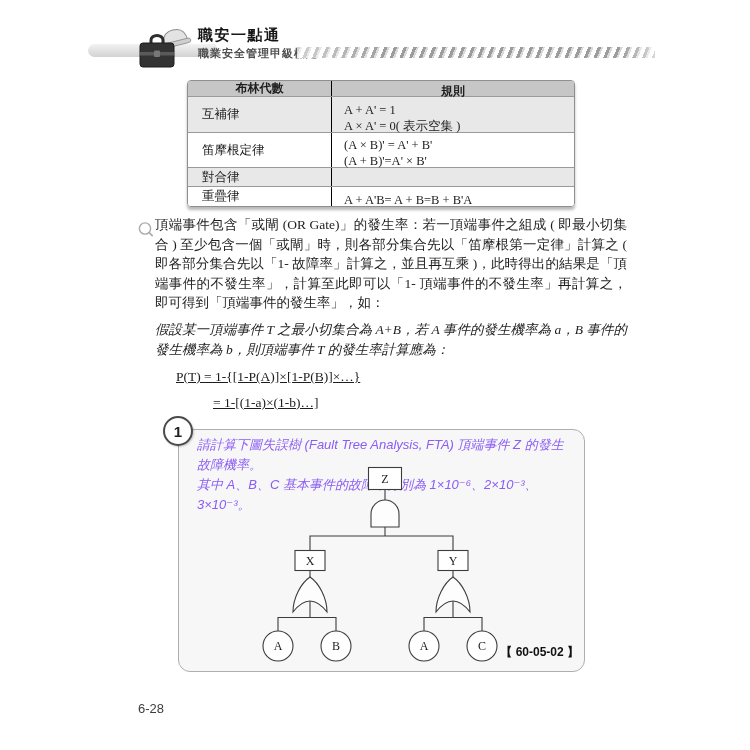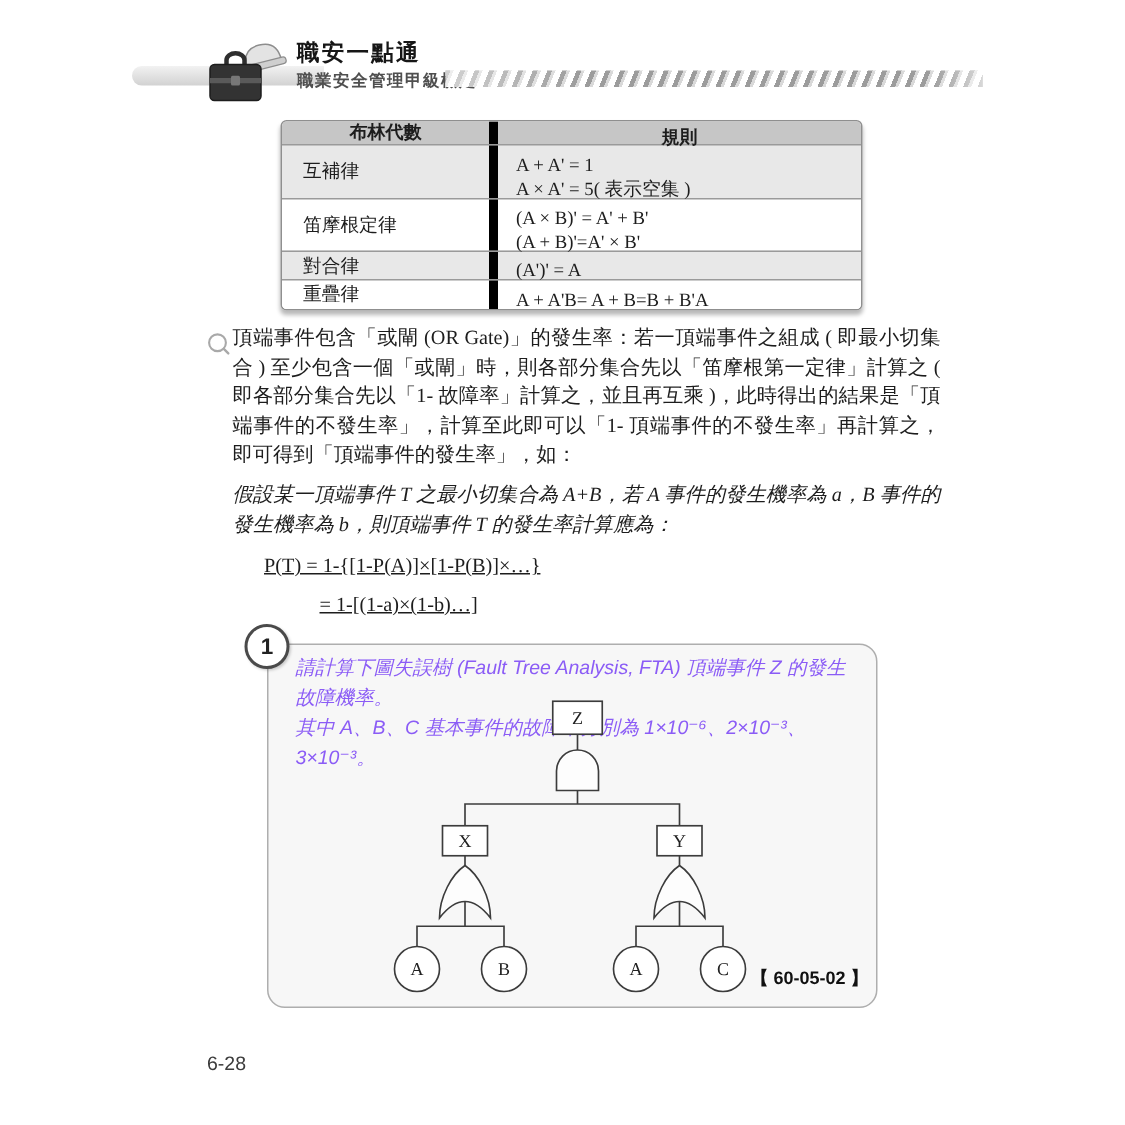--- a/index.html
+++ b/index.html
@@ -20,21 +20,21 @@
   .stripes{position:absolute;left:297px;top:47px;width:358px;height:11px;
     background:repeating-linear-gradient(112deg,#9c9c9c 0 3px,#d9d9d9 3px 5px,#ffffff 5px 9px);}
   .stripes:after{content:"";position:absolute;inset:0;
     background:linear-gradient(to right,rgba(255,255,255,.55),rgba(255,255,255,0) 25%,rgba(255,255,255,0) 90%,rgba(255,255,255,.6));}
   
   .btable{position:absolute;left:187px;top:80px;width:388px;box-sizing:border-box;
     border:1px solid #8f8f8f;border-radius:4px;overflow:hidden;
     box-shadow:0 3px 3px rgba(0,0,0,.28);font-size:12.5px;}
   .trow{display:flex;border-top:1px solid #9a9a9a;}
   .trow:first-child{border-top:none;}
-  .tcell-law{width:144px;box-sizing:border-box;border-right:6px solid #000000;
+  .tcell-law{width:144px;box-sizing:border-box;border-right:1px solid #000000;
     display:flex;align-items:center;padding-left:14px;}
   .tcell-rules{flex:1;display:flex;flex-direction:column;justify-content:center;
     padding:8px 0 2px 12px;}
   .thead{background:#c6c6c6;height:15px;font-weight:bold;font-size:12px;}
   .thead .tcell-law{justify-content:center;padding-left:0;}
   .thead .tcell-rules{align-items:center;padding-left:0;}
   .r-a{background:#e8e8e8;}
   .r-b{background:#ffffff;}
   .row1{height:35px;}
   .row2{height:34px;}
@@ -86,35 +86,32 @@
 
 <div class="btable">
   <div class="trow thead">
     <div class="tcell-law">布林代數</div>
     <div class="tcell-rules">規則</div>
   </div>
   <div class="trow r-a row1">
     <div class="tcell-law">互補律</div>
     <div class="tcell-rules">
       <div class="rl">A + A' = 1</div>
-      <div class="rl">A × A' = 5( 表示空集 )</div>
+      <div class="rl">A × A' = 0( 表示空集 )</div>
     </div>
   </div>
   <div class="trow r-b row2">
     <div class="tcell-law">笛摩根定律</div>
     <div class="tcell-rules">
       <div class="rl">(A × B)' = A' + B'</div>
       <div class="rl">(A + B)'=A' × B'</div>
     </div>
   </div>
   <div class="trow r-a row3">
     <div class="tcell-law">對合律</div>
-    <div class="tcell-rules">
-      <div class="rl">(A')' = A</div>
-    </div>
   </div>
   <div class="trow r-b row4">
     <div class="tcell-law">重疊律</div>
     <div class="tcell-rules">
       <div class="rl">A + A'B= A + B=B + B'A</div>
     </div>
   </div>
 </div>
 
 <svg class="note-icon" width="18" height="18" viewBox="0 0 18 18">

